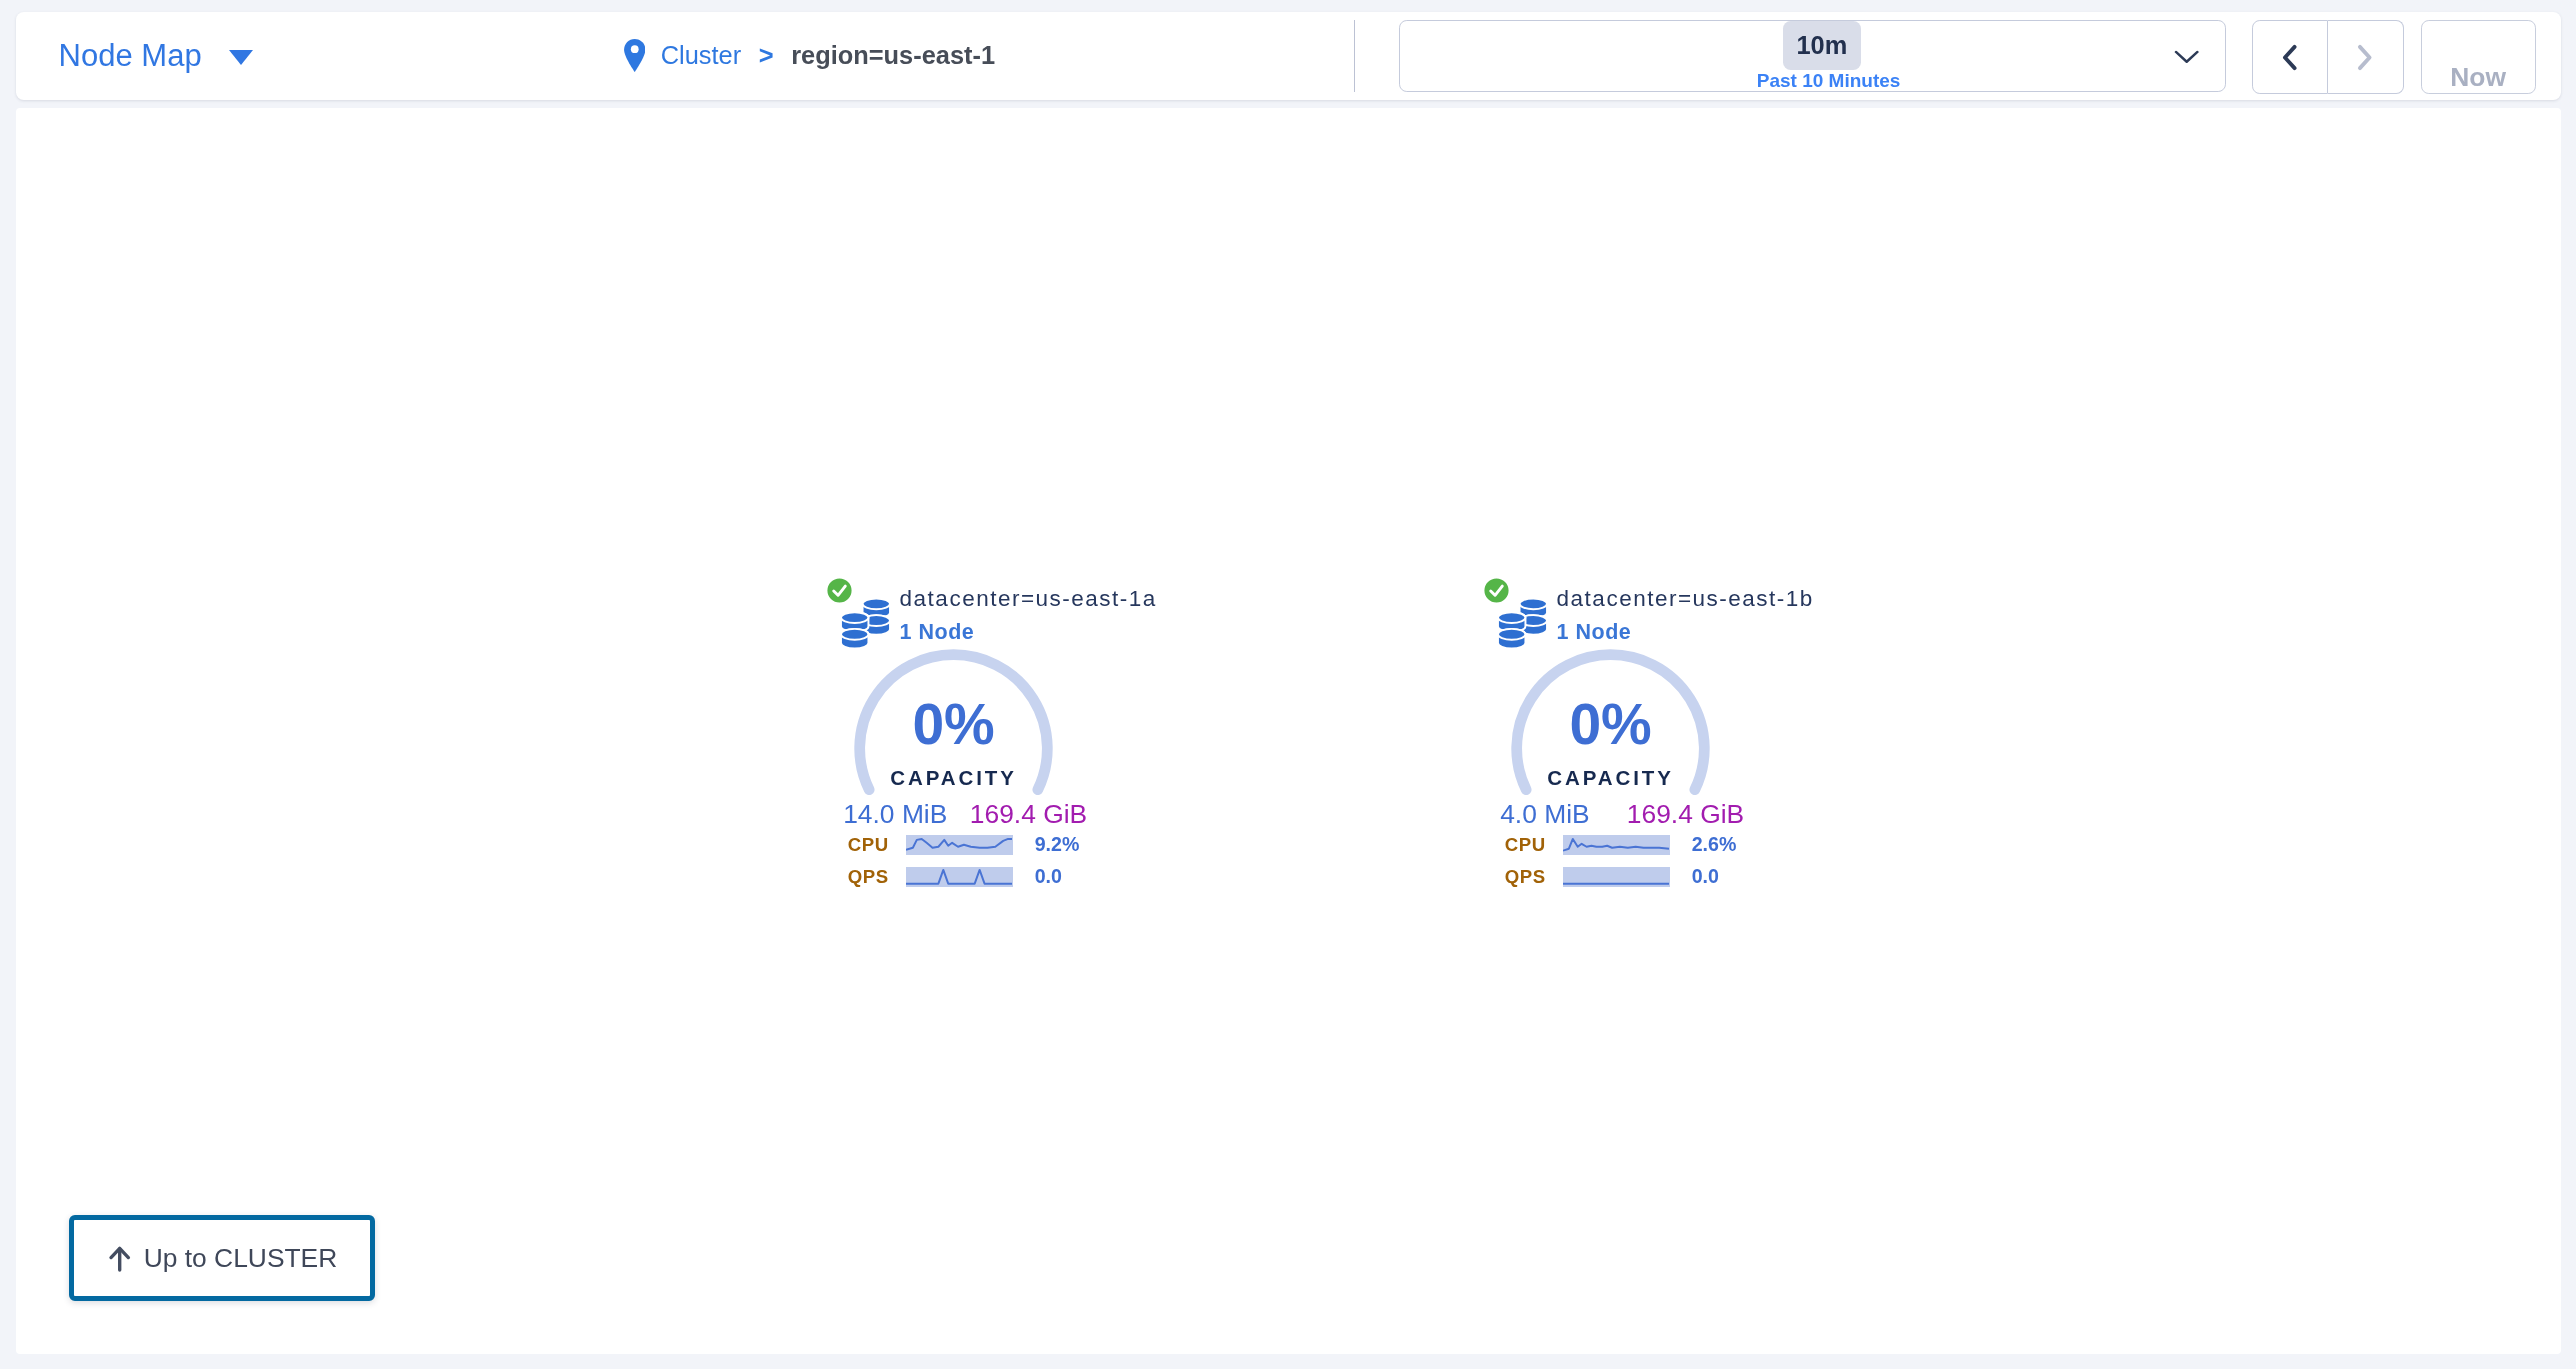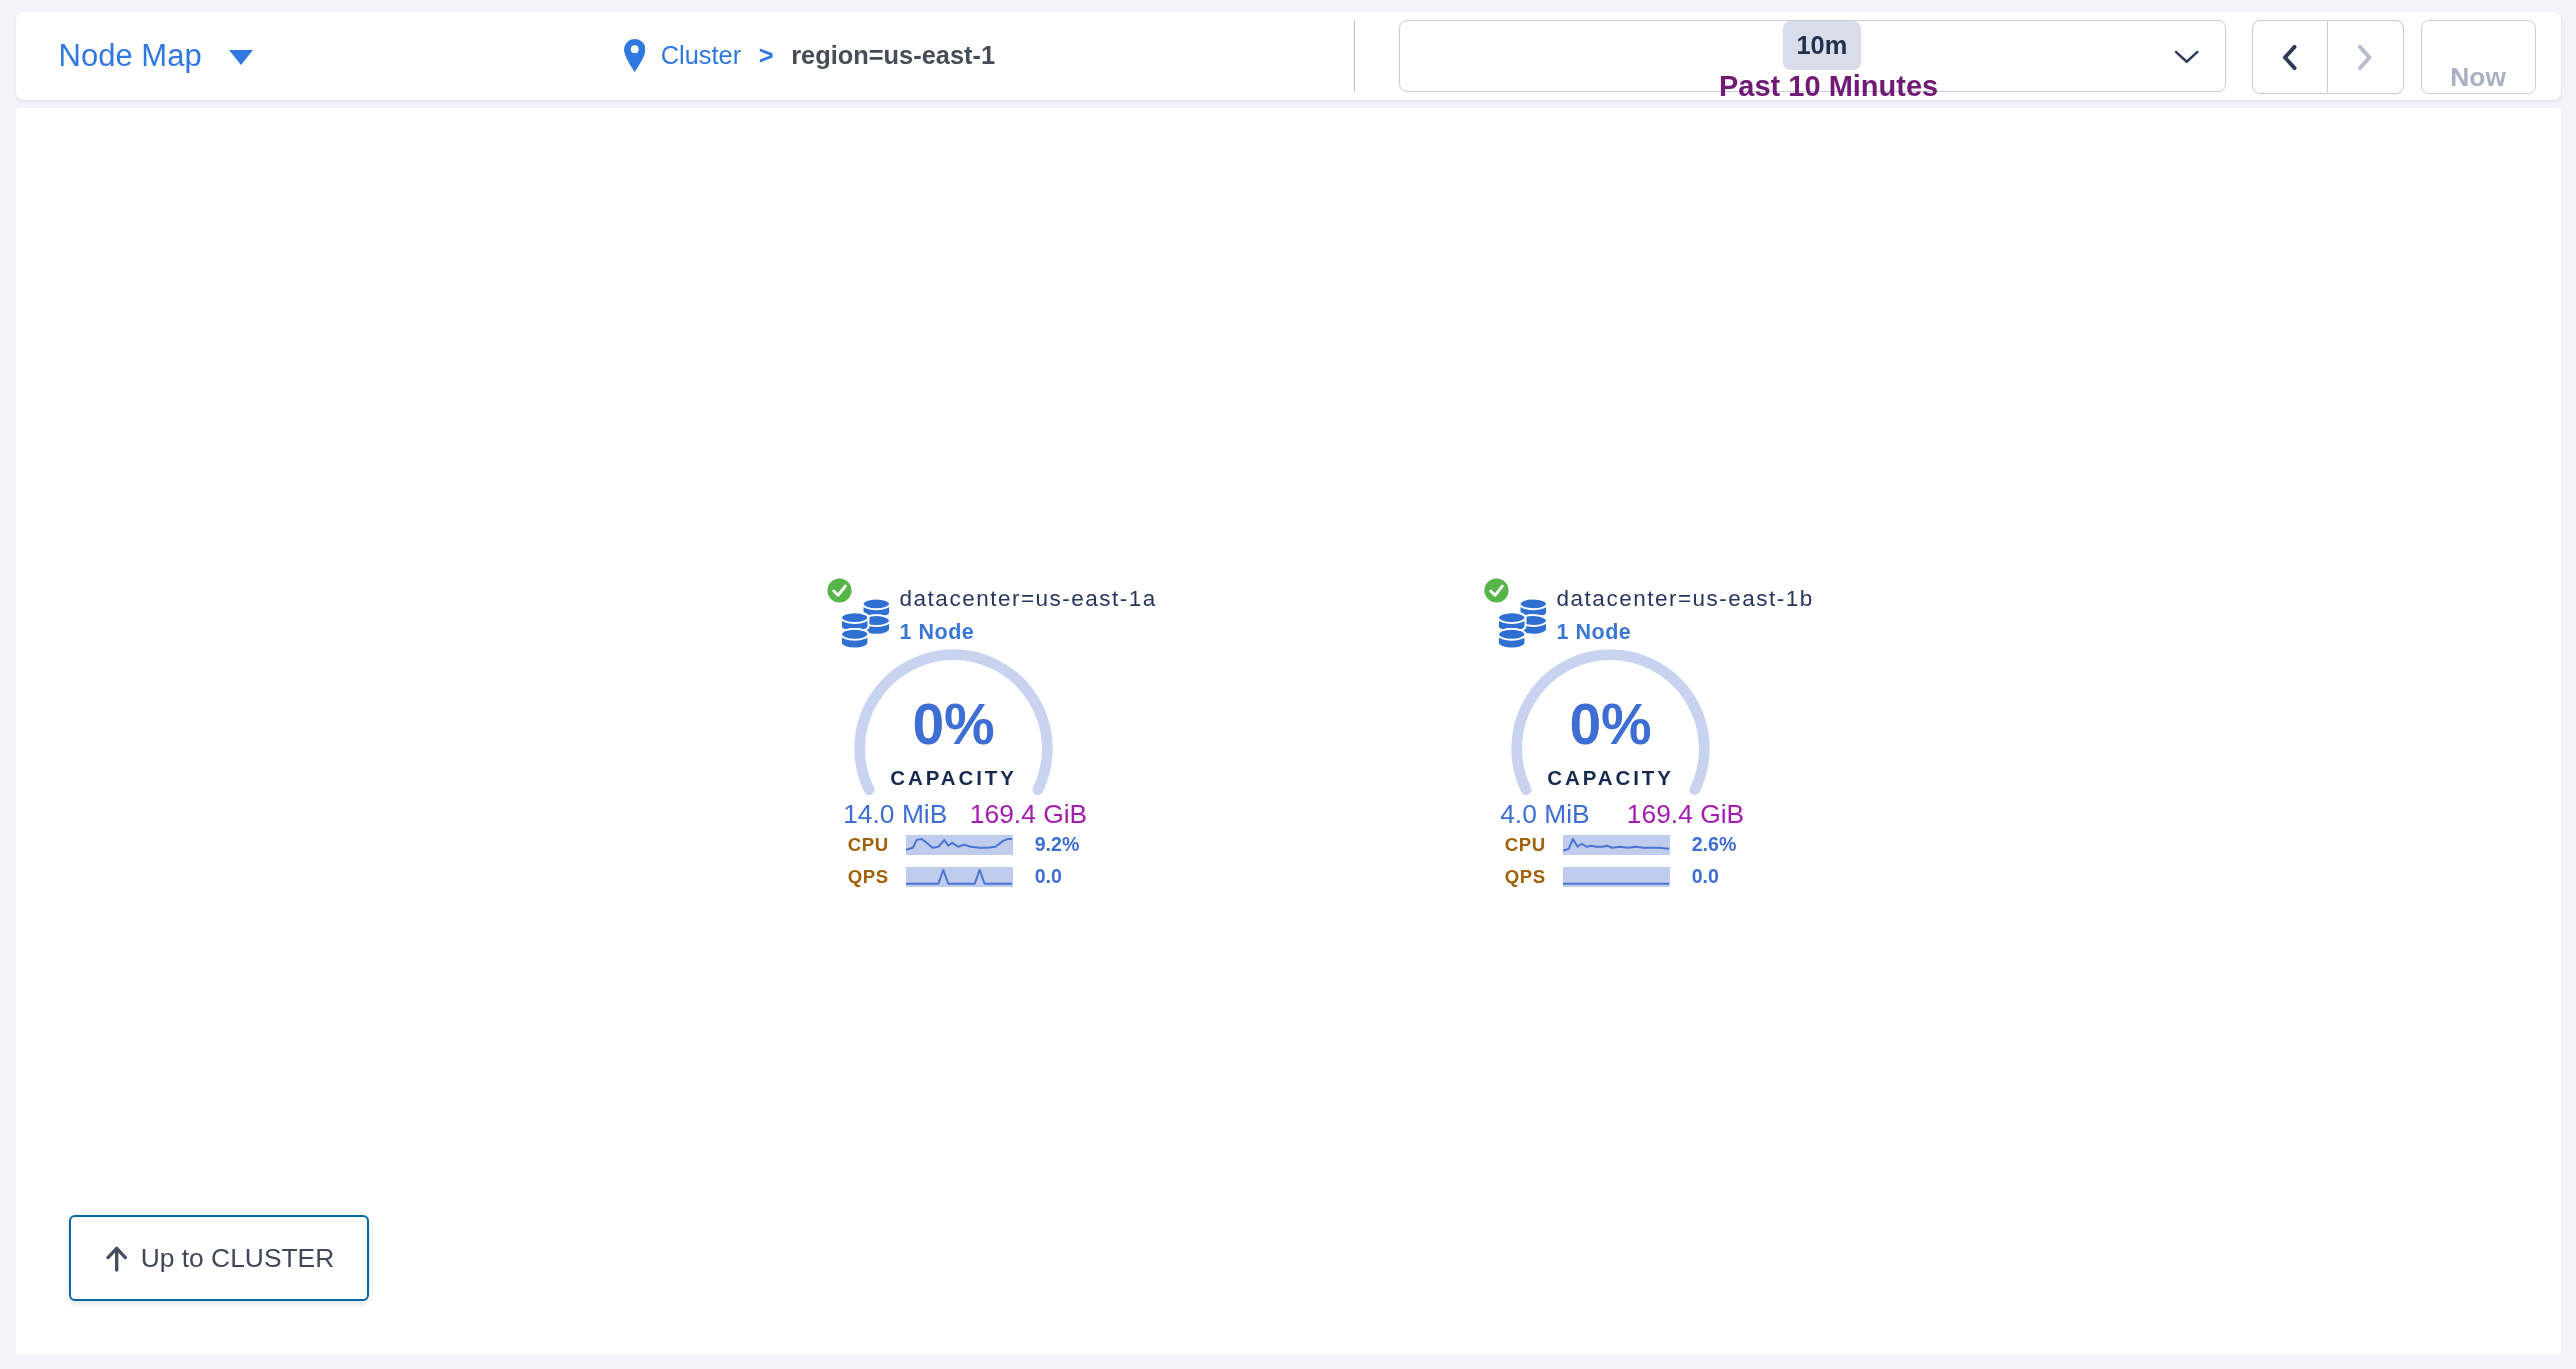--- a/index.html
+++ b/index.html
@@ -42,21 +42,21 @@
 
   .time-select {
     position:absolute; left:1383px; top:8.8px; width:827px; height:72px;
     border:1px solid #c5cbdc; border-radius:7.8px; background:#fff;
     display:flex; align-items:center; cursor:pointer;flex-direction:column;
   }
   .time-badge {
     margin-left:19.6px; background:#d9dde9; border-radius:7.8px;
     padding:9.8px 13.7px; font-size:25.4px; font-weight:700; color:#22304e;
   }
-  .time-label { margin-left:33px; font-size:29px; font-weight:600; color:#701a75; }
+  .time-label { margin-left:33px; font-size:19px; font-weight:600; color:#3b82f6; }
   .time-chevron { position:absolute; right:25.4px; top:29px; }
 
   .arrow-group {
     position:absolute; left:2236px; top:8.8px; height:74px; display:flex;
   }
   .nav-btn {
     width:76px; height:74px; background:#fff; border:1px solid #c5cbdc;
     display:flex; align-items:center; justify-content:center; cursor:pointer;
   }
   .nav-btn.prev { border-radius:7.8px 0 0 7.8px; }
@@ -106,21 +106,21 @@
   .metric-label {
     width:64px; text-align:right; font-size:18.6px; font-weight:700;
     color:#a16207; letter-spacing:0.5px;
   }
   .metric-spark { margin-left:17.6px; width:107px; height:19.6px; background:#bfccec; }
   .metric-spark svg { display:block; width:107px; height:19.6px; }
   .metric-value { margin-left:21.5px; font-size:19.6px; font-weight:700; color:#3e6ed3; }
 
   .up-btn {
     position:absolute; left:53px; top:1107px; height:86px; padding:0 33px;
-    background:#fff; border:2px solid #0369a1; border-radius:5.9px;
+    background:#fff; border:5px solid #0369a1; border-radius:5.9px;
     box-shadow:0 2px 5.9px rgba(60,64,90,.18);
     display:flex; align-items:center; gap:11.7px; cursor:pointer;
   }
   .up-btn-label { font-size:26.4px; font-weight:500; color:#3f4759; }
 </style>
 </head>
 <body>
 
 <div class="page">
 

